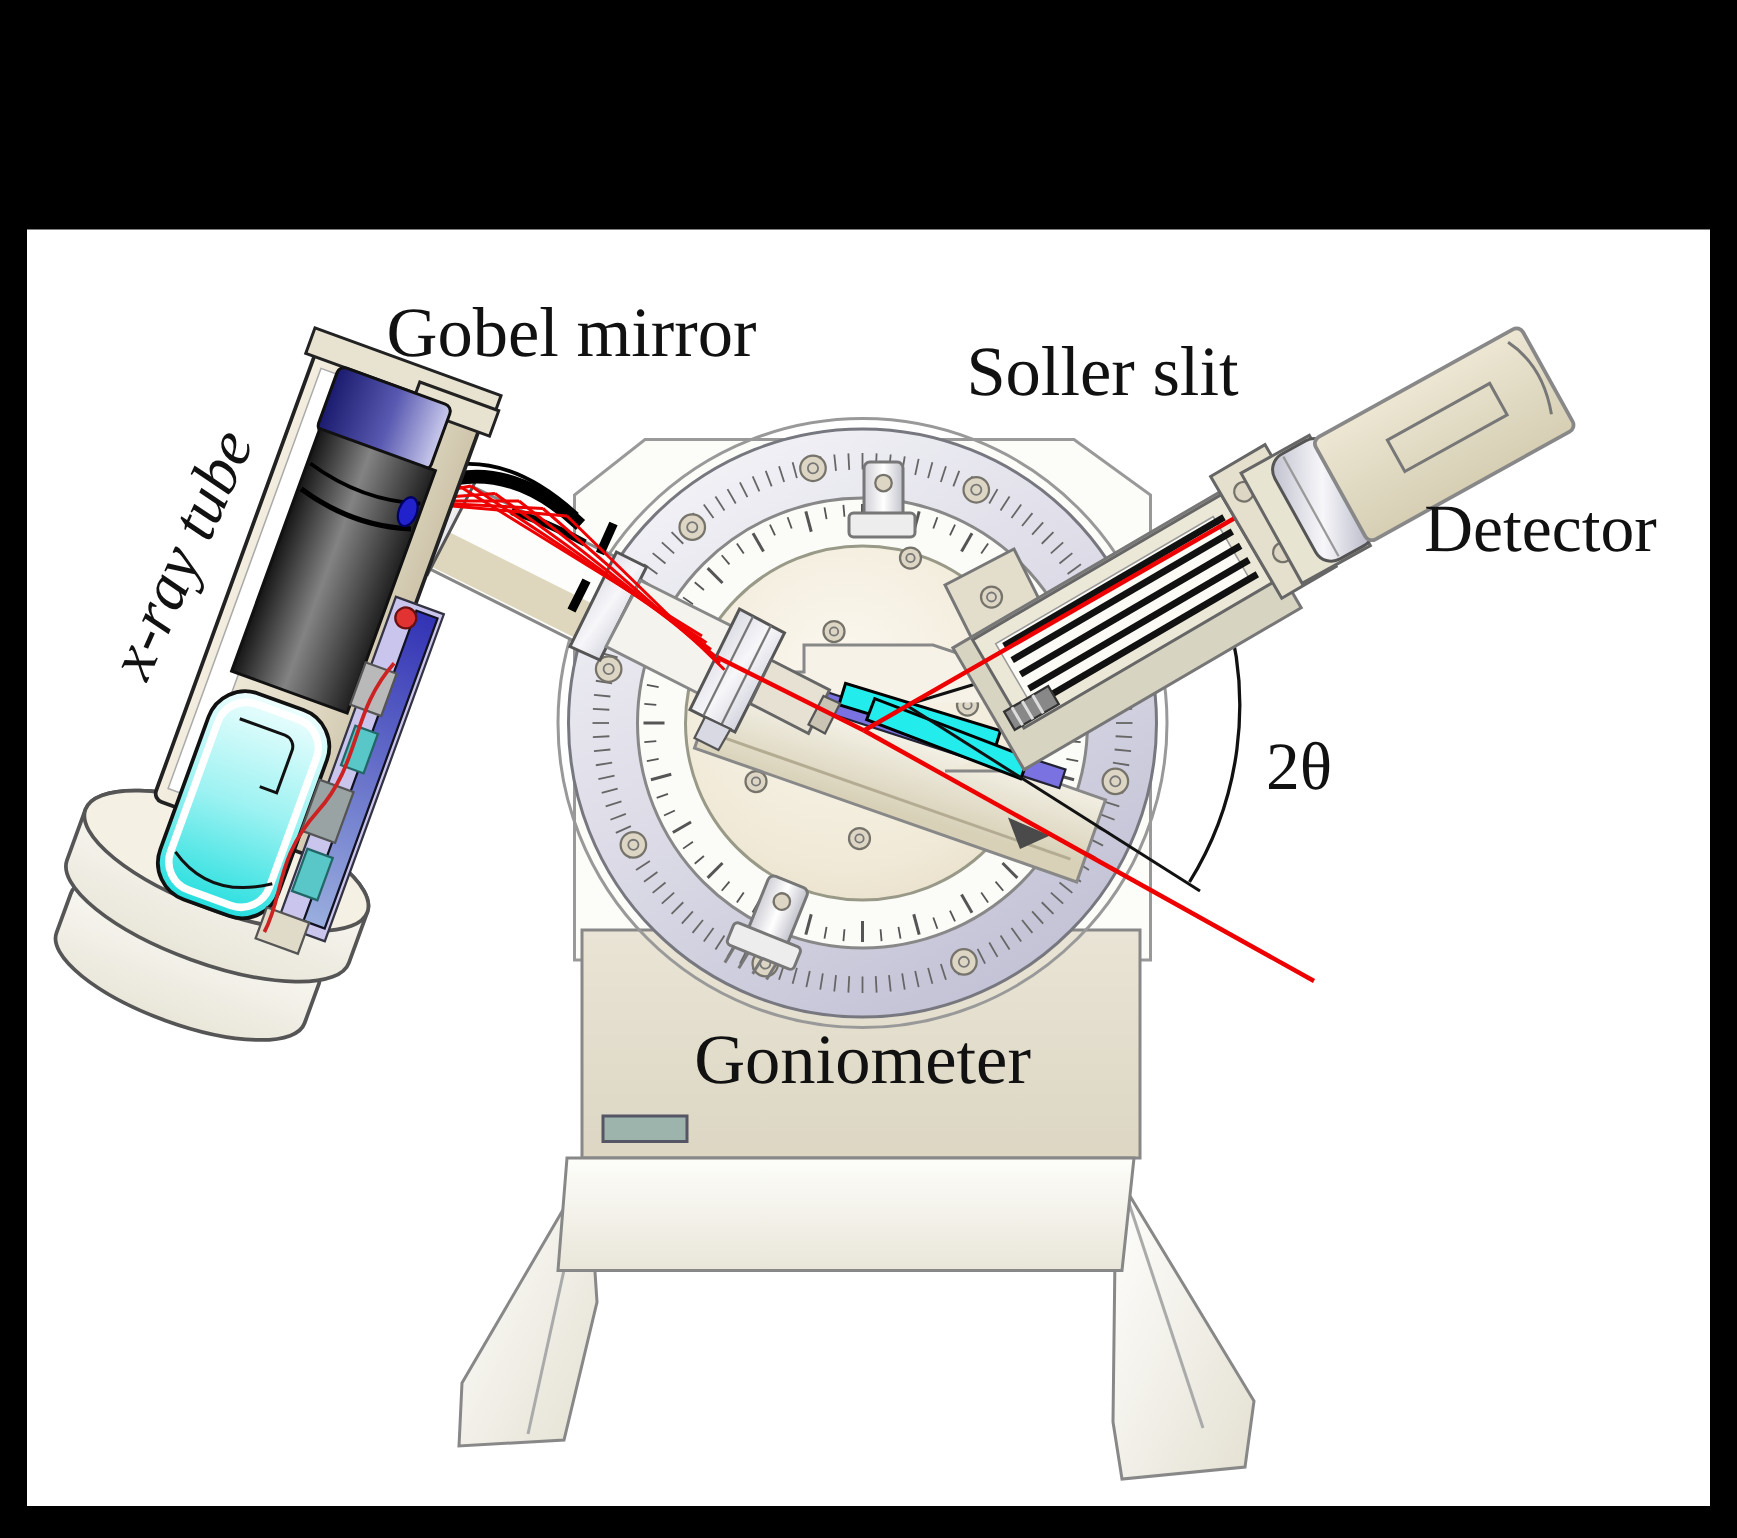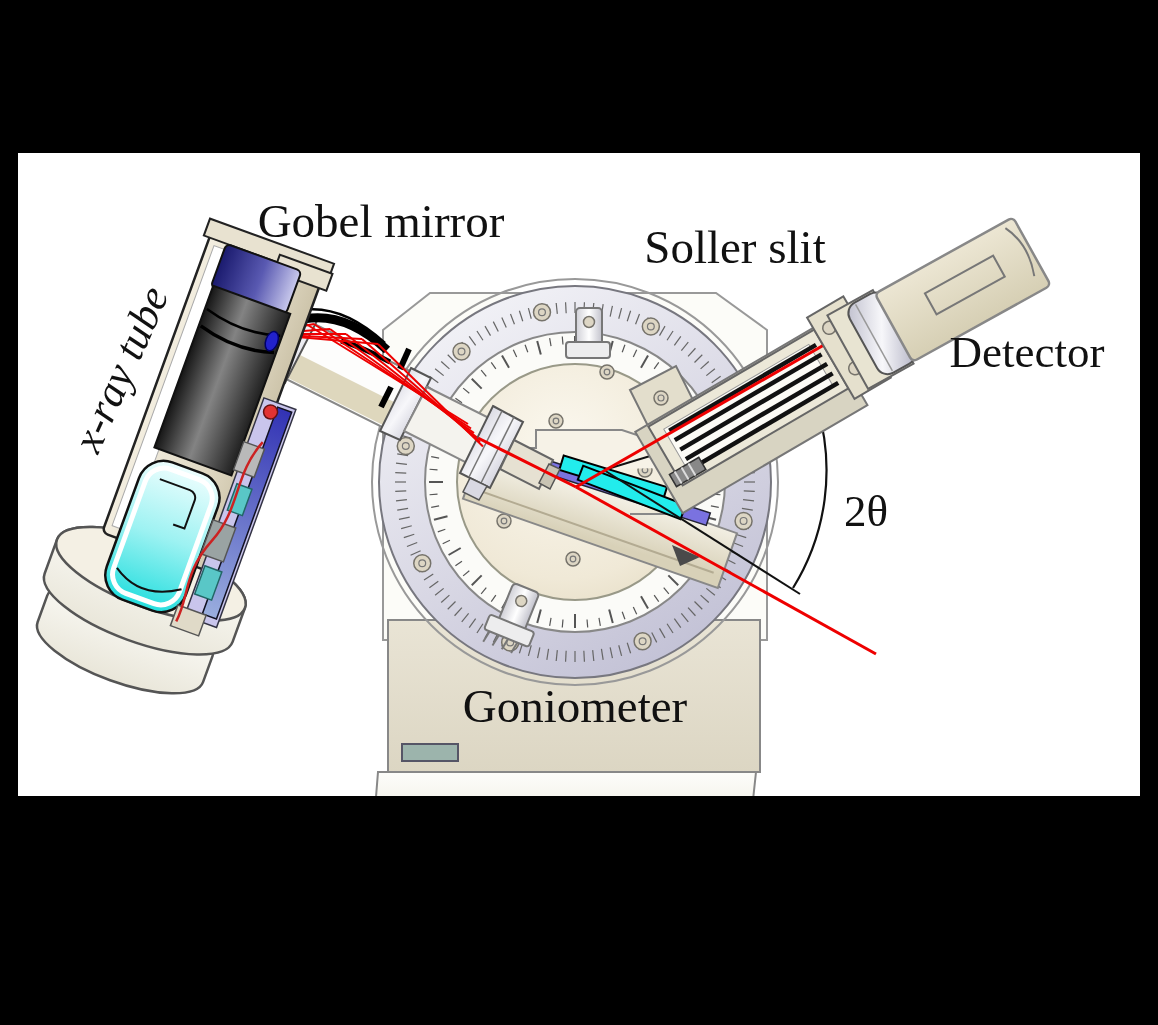--- a/index.html
+++ b/index.html
@@ -1,16 +1,16 @@
 <!DOCTYPE html>
 <html><head>
 <meta charset="utf-8">
 <style>
   html,body{margin:0;padding:0;background:#000;}
-  .stage{position:relative;width:1158px;height:796px;background:#7dd3fc;overflow:hidden;}
+  .stage{position:relative;width:1158px;height:1025px;background:#7dd3fc;overflow:hidden;}
   svg{display:block;width:1158px;height:1025px;}
   text{font-family:"Liberation Serif","DejaVu Serif",serif;fill:#111;}
   .lbl{font-size:47px;}
   .lbl-sm{font-size:45px;}
   .lbl-it{font-size:43px;font-style:italic;}
 </style>
 </head>
 <body>
 
 <div class="stage">

